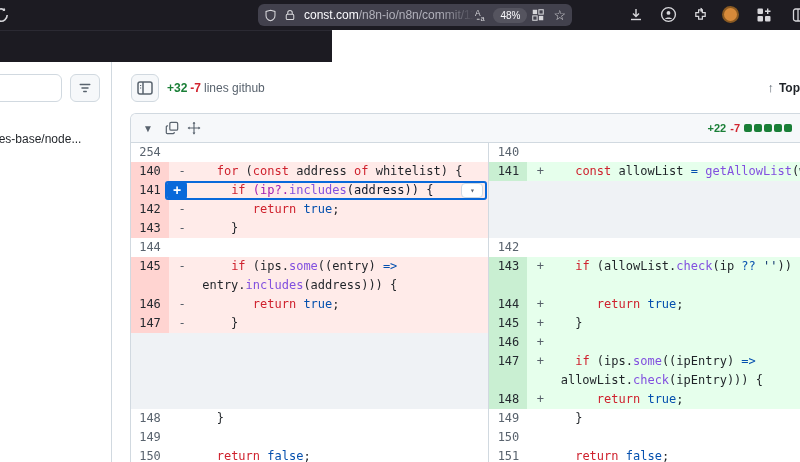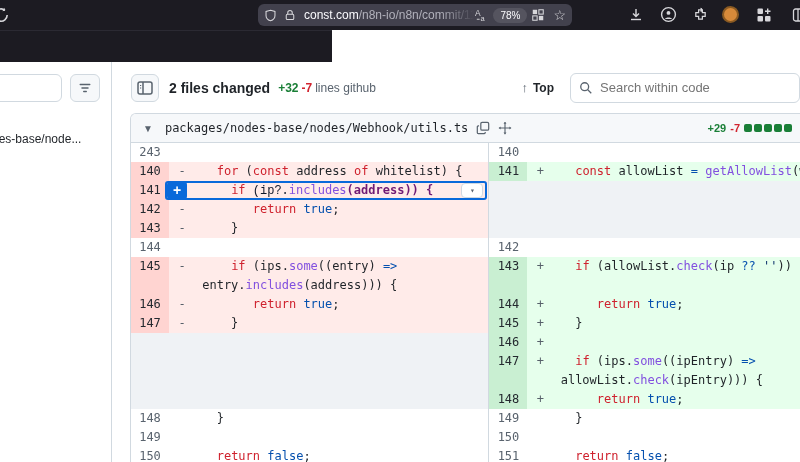--- a/index.html
+++ b/index.html
@@ -109,21 +109,21 @@
           </svg>
       </span>
       <span id="urltext"><span id="urlhost">const.com</span><span id="urlpath">/n8n-io/n8n/commit/11f8597d4ad69ea3b</span><span id="urlfade"></span></span>
       <span class="chromeicon">
         <svg width="15" height="15" viewBox="0 0 16 16">
             <text x="1" y="9" font-size="9" fill="#d7d7db" font-family="sans-serif">A</text>
             <text x="7" y="14" font-size="8" fill="#d7d7db" font-family="sans-serif">a</text>
             <path d="M3 12 6 12" stroke="#d7d7db" stroke-width="1"></path>
           </svg>
       </span>
-      <span id="zoombadge">78%</span>
+      <span id="zoombadge">48%</span>
       <span class="chromeicon" style="margin-right:8px">
         <svg width="14" height="14" viewBox="0 0 16 16">
             <rect x="2" y="2" width="5" height="5" fill="#d7d7db"></rect>
             <rect x="9" y="2" width="5" height="5" fill="none" stroke="#d7d7db" stroke-width="1.2"></rect>
             <rect x="2" y="9" width="5" height="5" fill="none" stroke="#d7d7db" stroke-width="1.2"></rect>
             <rect x="9" y="9" width="5" height="5" fill="#d7d7db"></rect>
           </svg>
       </span>
       <span class="chromeicon" style="font-size:14px">☆</span>
     </div>
@@ -182,83 +182,74 @@
     </div>
 
     <div id="pgheader" class="abs">
       <div id="togglebtn">
         <svg width="16" height="14" viewBox="0 0 16 14">
             <rect x="1" y="1" width="14" height="12" rx="2" fill="none" stroke="#59636e" stroke-width="1.5"></rect>
             <path d="M6 1v12" stroke="#59636e" stroke-width="1.5"></path>
             <path d="M3 4.5h1.2M3 7h1.2" stroke="#59636e" stroke-width="1.2"></path>
           </svg>
       </div>
-      <span id="filestitle">2 files changed</span>
       <span id="linestat">
         <span class="addtxt">+32</span>
         <span class="deltxt">-7</span>
         <span>lines github</span>
       </span>
       <span id="toplink">
         <span id="toparrow">↑</span>
         <span>Top</span>
       </span>
-      <div id="searchbox">
-        <svg width="14" height="14" viewBox="0 0 16 16">
-            <circle cx="6.5" cy="6.5" r="4.5" fill="none" stroke="#59636e" stroke-width="1.5"></circle>
-            <path d="M10 10 14 14" stroke="#59636e" stroke-width="1.5"></path>
-          </svg>
-        <input placeholder="Search within code" style="">
-      </div>
     </div>
 
     <div id="filebox" class="abs">
       <div id="filehdr">
         <span id="chev">▼</span>
-        <span id="filepath">packages/nodes-base/nodes/Webhook/utils.ts</span>
         <span class="hdricon">
           <svg width="14" height="14" viewBox="0 0 16 16">
               <rect x="5.5" y="1.5" width="9" height="9" rx="1.5" fill="none" stroke="#59636e" stroke-width="1.4"></rect>
               <path d="M3.5 5.5h-1A1 1 0 0 0 1.5 6.5v7a1 1 0 0 0 1 1h7a1 1 0 0 0 1-1v-1" fill="none" stroke="#59636e" stroke-width="1.4"></path>
             </svg>
         </span>
         <span class="hdricon">
           <svg width="14" height="14" viewBox="0 0 16 16">
               <path d="M8 1v14M1 8h14" stroke="#59636e" stroke-width="1.3"></path>
               <path d="M8 1 6.3 3h3.4zM8 15 6.3 13h3.4zM1 8 3 6.3v3.4zM15 8 13 6.3v3.4z" fill="#59636e"></path>
             </svg>
         </span>
         <span id="hdrright">
-          <span class="addtxt" id="hdradd">+29</span>
+          <span class="addtxt" id="hdradd">+22</span>
           <span class="deltxt">-7</span>
           <span id="blocks" style="display: inline-flex;">
               <span class="sq"></span>
               <span class="sq"></span>
               <span class="sq"></span>
               <span class="sq"></span>
               <span class="sq"></span>
             </span>
         </span>
       </div>
       <div id="diff">
         <div id="lpane" class="pane">
             <div class="drow t-ctx" style="height: 19px;">
-              <div class="gut">243</div>
+              <div class="gut">254</div>
               <div class="mark"></div>
               <div class="codec"><div style="height: 19px;"></div></div>
             </div>
             <div class="drow t-del" style="height: 19px;">
               <div class="gut">140</div>
               <div class="mark">-</div>
               <div class="codec"><div style="height: 19px;"><span style="color: rgb(31, 35, 40);">   </span><span style="color: rgb(207, 34, 46);">for</span><span style="color: rgb(31, 35, 40);"> (</span><span style="color: rgb(207, 34, 46);">const</span><span style="color: rgb(31, 35, 40);"> address </span><span style="color: rgb(207, 34, 46);">of</span><span style="color: rgb(31, 35, 40);"> whitelist) {</span></div></div>
             </div>
             <div class="drow t-del" style="height: 19px;">
               <div class="gut">141</div>
               <div class="mark">-</div>
-              <div class="codec"><div style="height: 19px;"><span style="color: rgb(31, 35, 40);">     </span><span style="color: rgb(207, 34, 46);">if</span><span style="color: #0f172a; font-family: Liberation Mono, monospace;"> (ip?.</span><span style="color: rgb(130, 80, 223);">includes</span><span style="color: #701a75; font-weight: bold;">(address)) {</span></div></div>
+              <div class="codec"><div style="height: 19px;"><span style="color: rgb(31, 35, 40);">     </span><span style="color: rgb(207, 34, 46);">if</span><span style="color: #a21caf;"> (ip?.</span><span style="color: rgb(130, 80, 223);">includes</span><span style="color: #0f172a;">(address)) {</span></div></div>
               <div class="selborder"></div>
               <div class="plusbtn">+</div>
               <div class="caretbtn">▾</div>
             </div>
             <div class="drow t-del" style="height: 19px;">
               <div class="gut">142</div>
               <div class="mark">-</div>
               <div class="codec"><div style="height: 19px;"><span style="color: rgb(31, 35, 40);">        </span><span style="color: rgb(207, 34, 46);">return</span><span style="color: rgb(31, 35, 40);"> </span><span style="color: rgb(5, 80, 174);">true</span><span style="color: rgb(31, 35, 40);">;</span></div></div>
             </div>
             <div class="drow t-del" style="height: 19px;">

